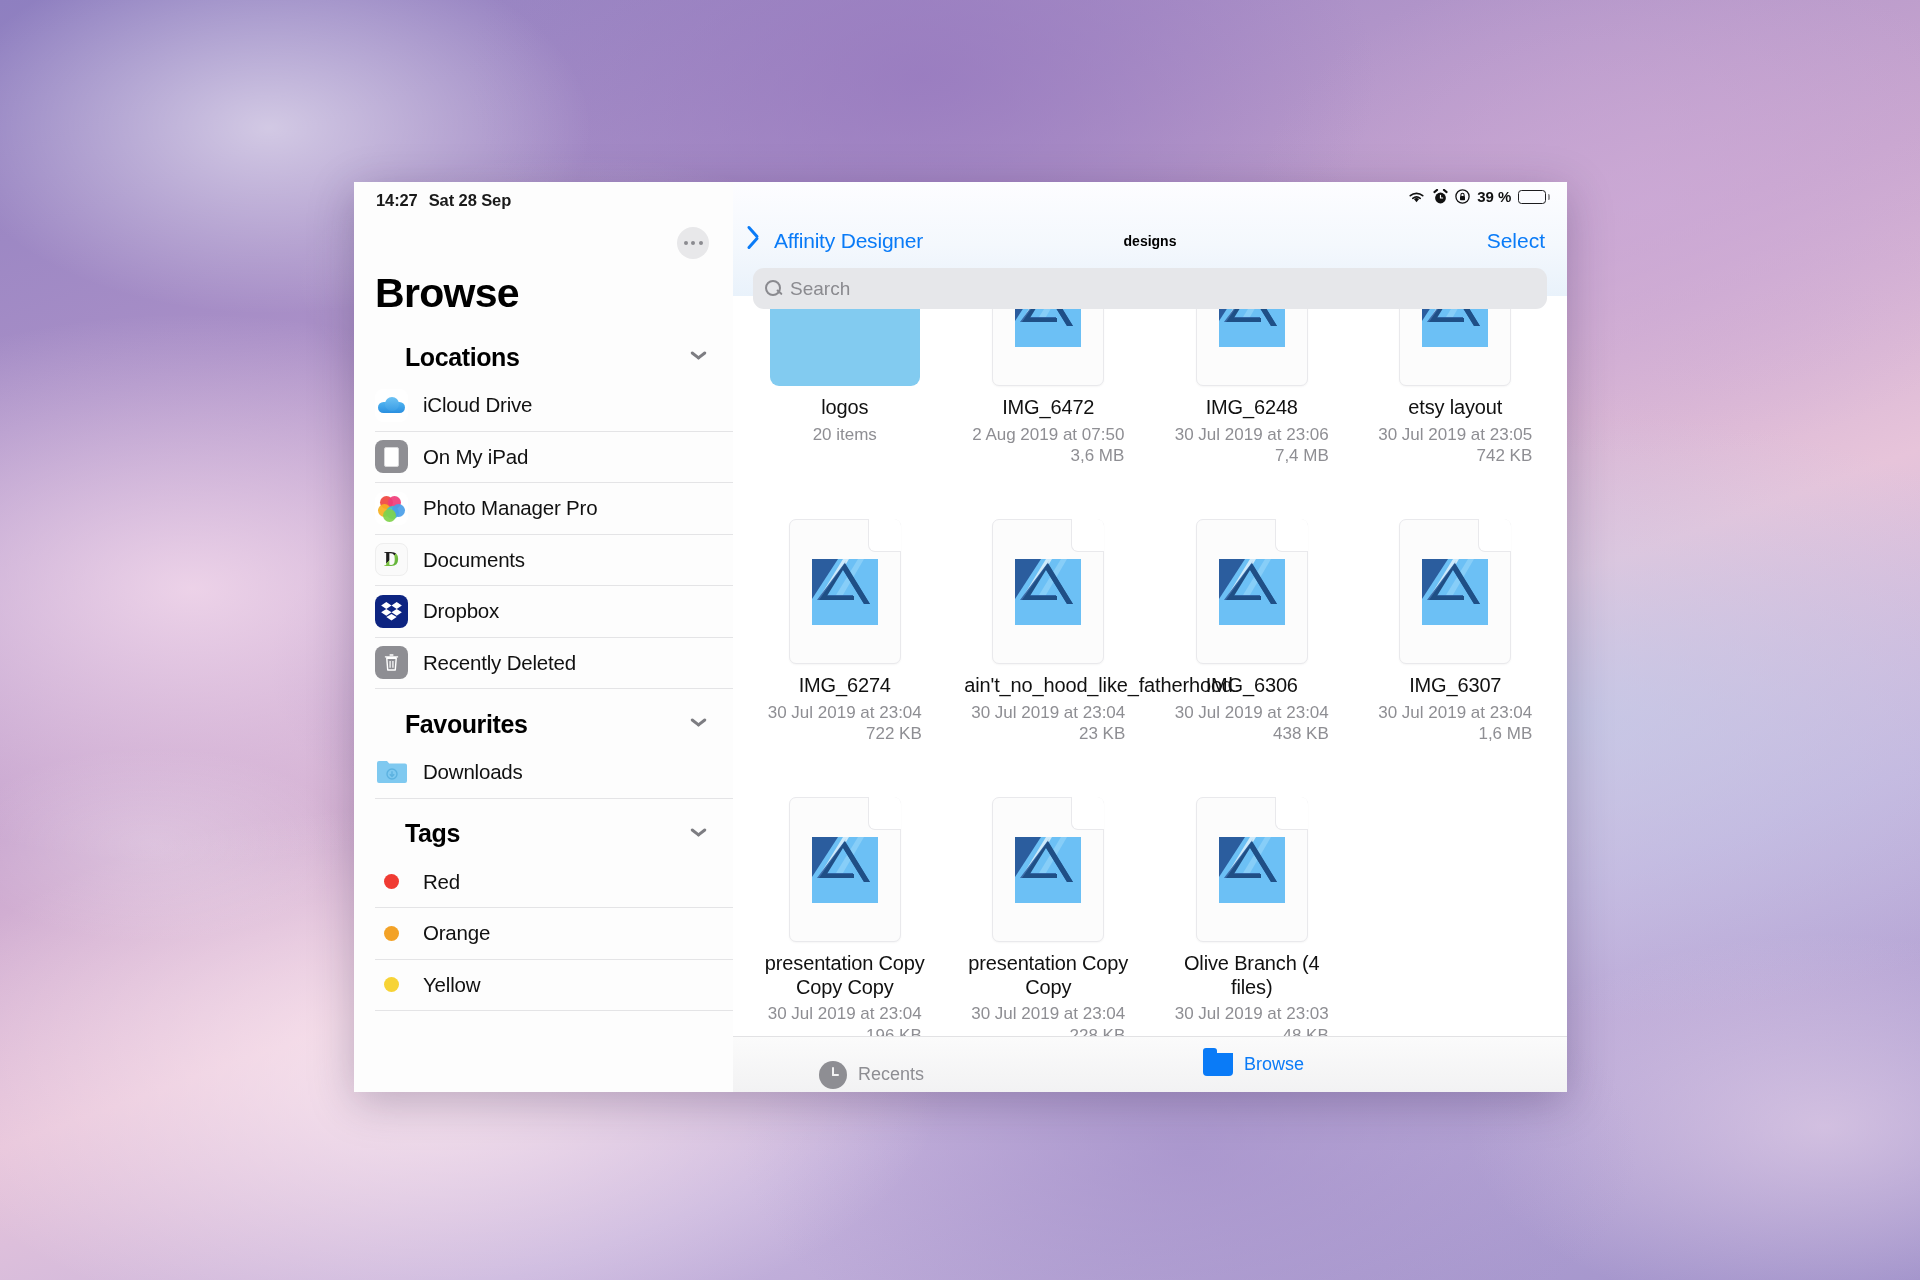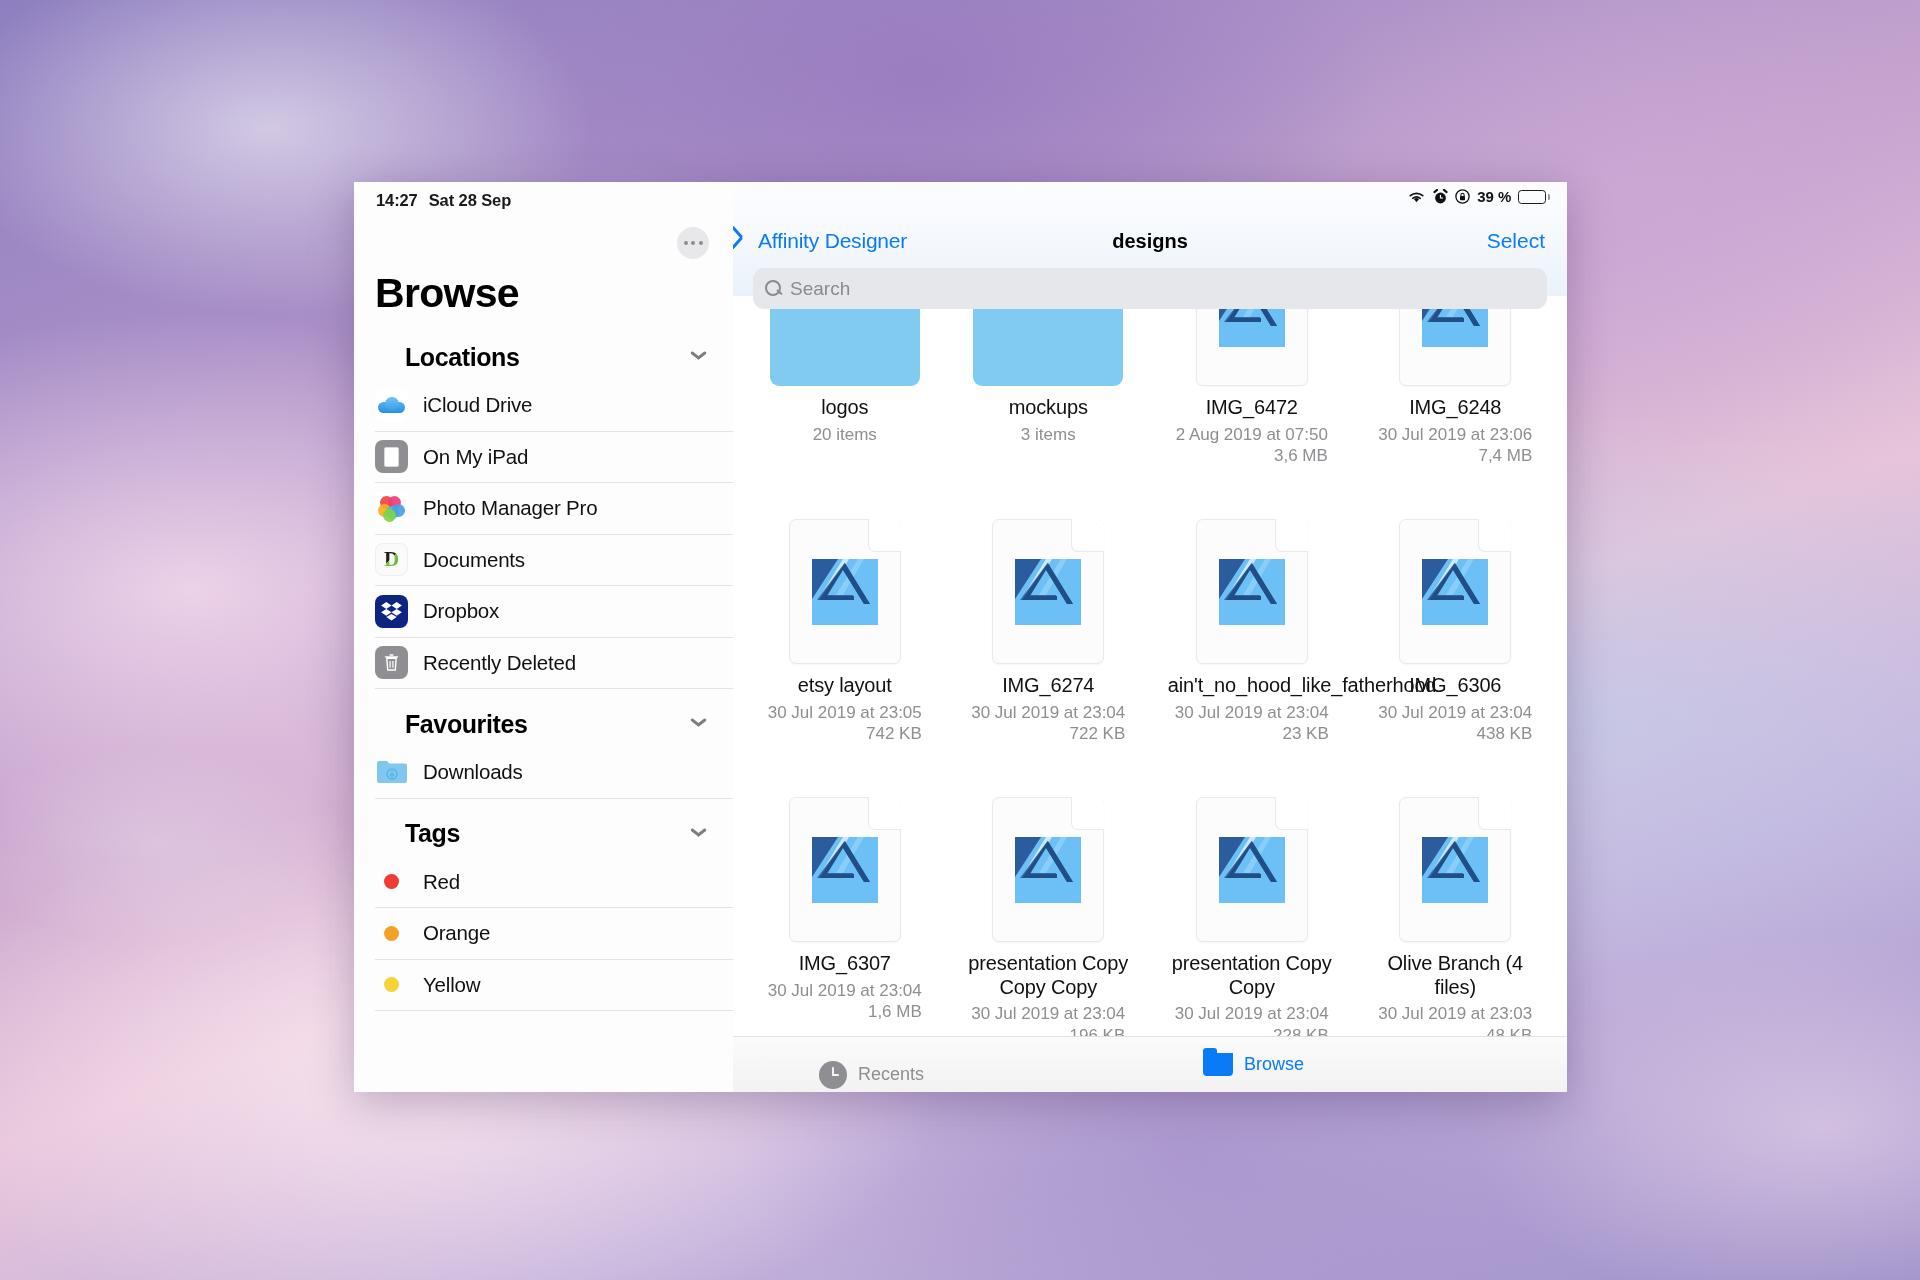--- a/index.html
+++ b/index.html
@@ -164,30 +164,30 @@
   .sb-ico { display:block; }
   .battery { display:flex; align-items:center; }
   .battery .body { width:28px; height:14px; border:1.6px solid #1c1c1e; border-radius:3.5px; padding:1.6px; }
   .battery .fill { height:100%; width:39%; background:#1c1c1e; border-radius:1.4px; }
   .battery .cap { width:2.2px; height:6px; background:#1c1c1e; border-radius:0 1.5px 1.5px 0; margin-left:1.4px; opacity:.45; }
 
   .nav-row {
     position:absolute; left:0; right:0; top:38px; height:42px;
     display:flex; align-items:center;
   }
-  .back-btn { position:absolute; left:6px; display:flex; align-items:center; gap:6px; }
+  .back-btn { position:absolute; left:22px; display:flex; align-items:center; gap:6px; }
   .back-chev { width:13px; height:21px; position:relative; }
   .back-chev::before, .back-chev::after {
     content:""; position:absolute; left:3px;
     width:15px; height:3px; background:#0a7bf7; border-radius:2px;
   }
   .back-chev::before { top:5px;  transform-origin:left center; transform:rotate(132deg); }
   .back-chev::after  { top:5px;  transform-origin:left center; transform:rotate(-132deg); }
   .back-lbl { font-size:21px; color:#0a7bf7; letter-spacing:-0.2px; }
-  .nav-title { width:100%; text-align:center; font-size:20px; font-weight:bold; color:#000; }
+  .nav-title { width:100%; text-align:center; font-size:14px; font-weight:bold; color:#000; }
   .select-btn { position:absolute; right:22px; font-size:21px; color:#0a7bf7; }
 
   .searchbar {
     position:absolute; left:20px; right:20px; top:86px; height:41px;
     background:#e6e7ea; border-radius:11px;
     display:flex; align-items:center; padding:0 12px; gap:8px;
   }
   .search-ico { width:17px; height:17px; position:relative; flex:0 0 17px; }
   .search-ico::before {
     content:""; position:absolute; left:0; top:0; width:12px; height:12px;
@@ -441,27 +441,20 @@
       <div class="grid-inner" id="grid-inner">
           <div class="cell">
             <div class="thumb-wrap">
               <div class="folder-ico"></div>
             </div>
             <div class="cap-name">logos</div>
             <div class="cap-meta"><span>20 items</span></div>
           </div>
           <div class="cell">
             <div class="thumb-wrap">
-              <div class="folder-ico"></div>
-            </div>
-            <div class="cap-name">mockups</div>
-            <div class="cap-meta"><span>3 items</span></div>
-          </div>
-          <div class="cell">
-            <div class="thumb-wrap">
               <div class="file-ico">
                 <div class="afd-logo">
 <svg width="66" height="66" viewBox="0 0 66 66" aria-hidden="true">
   <rect width="66" height="66" fill="#6cc0f5"></rect>
   <path d="M0 0h26L0 40z" fill="#2b5d9e"></path>
   <path d="M31 0L6 41h6L37 0z" fill="#cdeafb"></path>
   <path d="M46 0L21 41h7L52 0z" fill="#9fd8fa" opacity=".55"></path>
   <path d="M34 2l-1.5 2.4L58 45h-6L30 9 13 36h28v5H5z" fill="#2b5d9e" opacity=".9"></path>
   <path d="M33 4l25 41H52L31 11 15 37h27v4H7L33 4z" fill="#1f4f86"></path>
 </svg></div>

